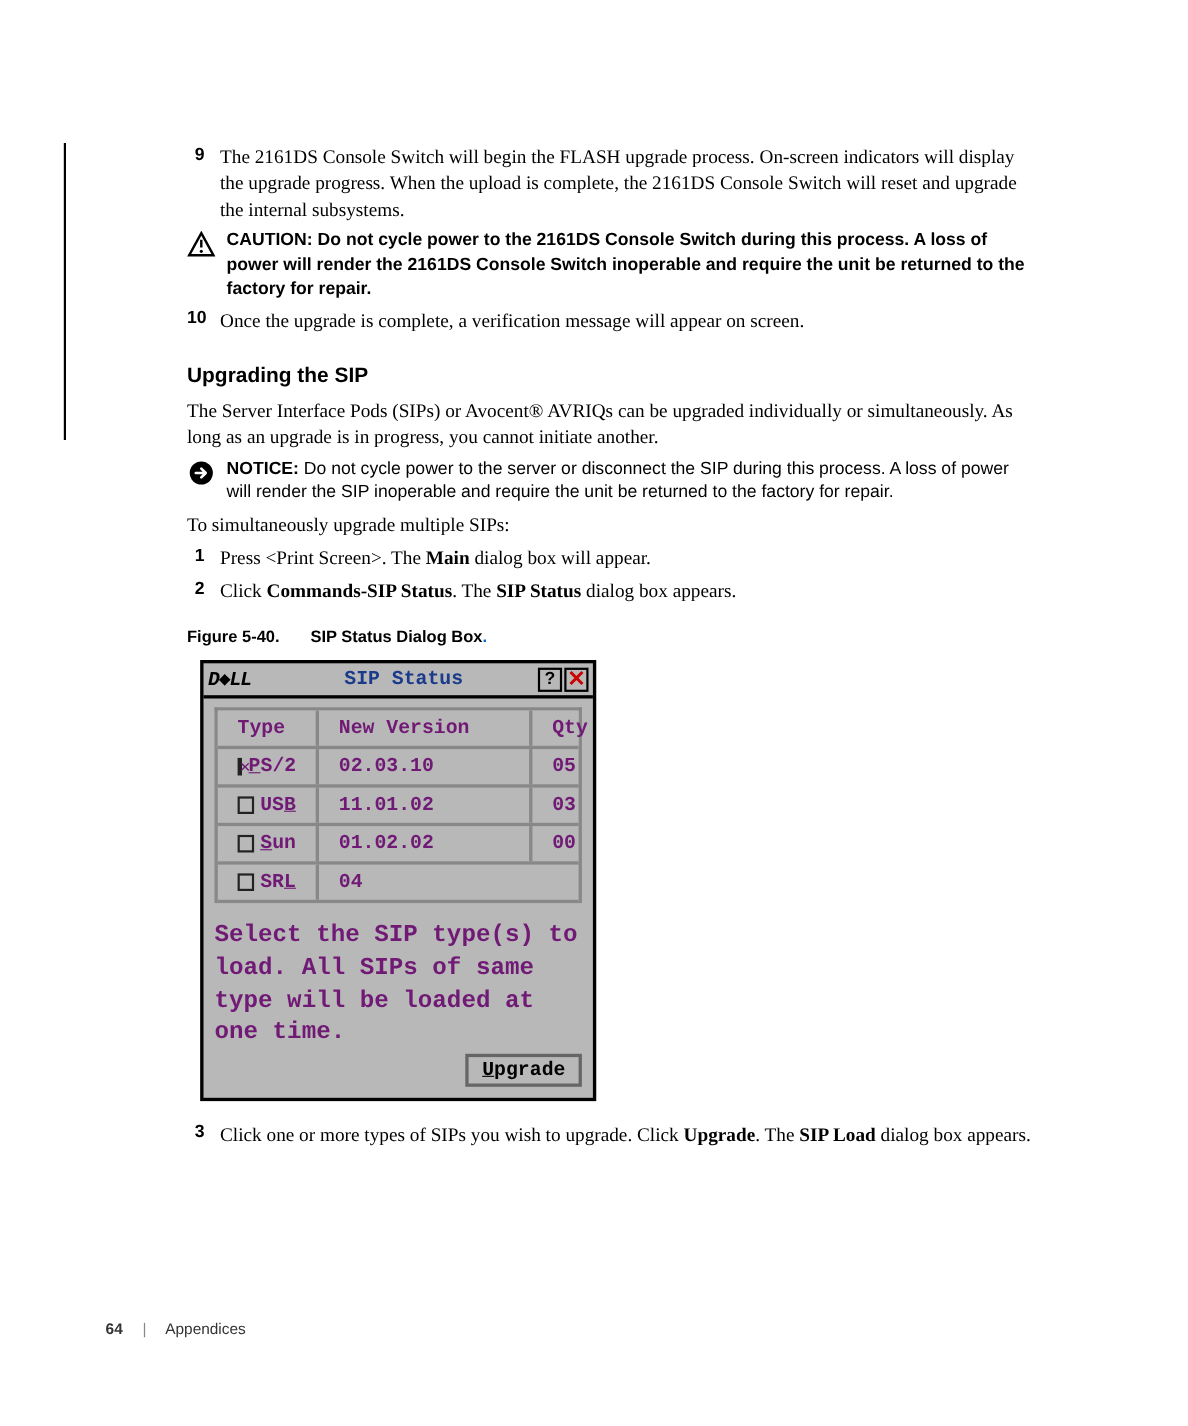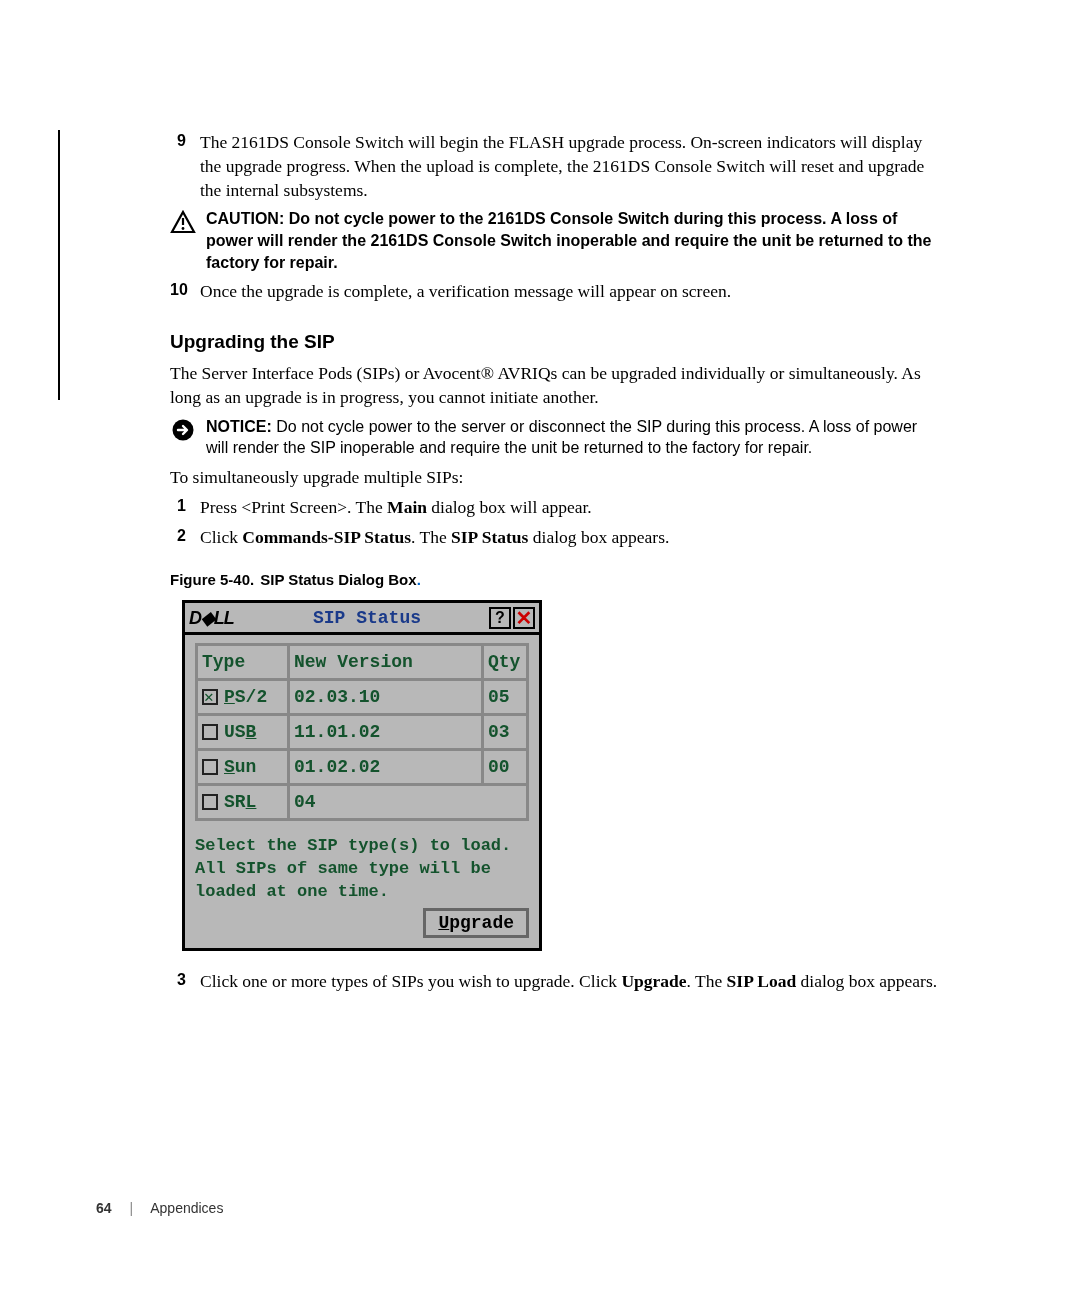--- a/index.html
+++ b/index.html
@@ -80,42 +80,42 @@
   }
   .notice-row { margin-left: 0; }
   .notice-label { font-weight: bold; text-align: right; }
   .fig-caption {
     font-family: Arial, sans-serif;
     font-weight: bold;
     font-size: 15px;
     margin-top: 22px;
     margin-bottom: 12px;
   }
-  .fig-caption .figno { margin-right: 6px; }
+  .fig-caption .figno { margin-right: 28px; }
   .dotblue { color: #0066cc; }
 
   
   .dialog {
     width: 360px;
     border: 3px solid #000;
     background: #b8b8b8;
     font-family: 'Courier New', monospace;
     font-weight: bold;
     margin-left: 12px;
   }
   .titlebar {
     display: flex;
     align-items: center;
     height: 32px;
     padding: 0 4px;
     border-bottom: 3px solid #000;
   }
   .dell-logo {
     width: 56px;
-    font-family: Liberation Sans, sans-serif;
+    font-family: Liberation Mono, monospace;
     font-weight: 900;
     font-style: italic;
     font-size: 18px;
     letter-spacing: -1px;
   }
   .titlebar-title {
     flex: 1;
     text-align: center;
     color: #1a3a8a;
     font-size: 18px;
@@ -135,46 +135,46 @@
   .sip-table {
     border: 3px solid #888;
     border-bottom: none;
   }
   .sip-row {
     display: flex;
     border-bottom: 3px solid #888;
   }
   .sip-row.header { background: #b8b8b8; }
   .cell {
-    padding: 6px 4px;
+    padding: 6px 18px;
     font-size: 18px;
-    color: #14532d;
+    color: #701a75;
   }
   .c1 { width: 92px; border-right: 3px solid #888; display:flex; align-items:center; }
   .c2 { flex: 1; border-right: 3px solid #888; }
   .c3 { width: 42px; }
   .chk {
     display: inline-block;
     width: 16px; height: 16px;
     border: 2px solid #222;
     margin-right: 6px;
     position: relative;
   }
   .chk.checked::after {
     content: "✕";
     position: absolute;
     left: 0px; top: -4px;
     font-size: 16px;
   }
   .ul { text-decoration: underline; }
   .dlg-hint {
-    font-size: 17px;
+    font-size: 22px;
     line-height: 1.35;
     margin-top: 14px;
-    color: #14532d;
+    color: #701a75;
   }
   .upgrade-btn {
     float: right;
     margin-top: 4px;
     border: 3px solid #666;
     padding: 2px 12px;
     font-family: 'Courier New', monospace;
     font-weight: bold;
     font-size: 18px;
     background: #b8b8b8;

